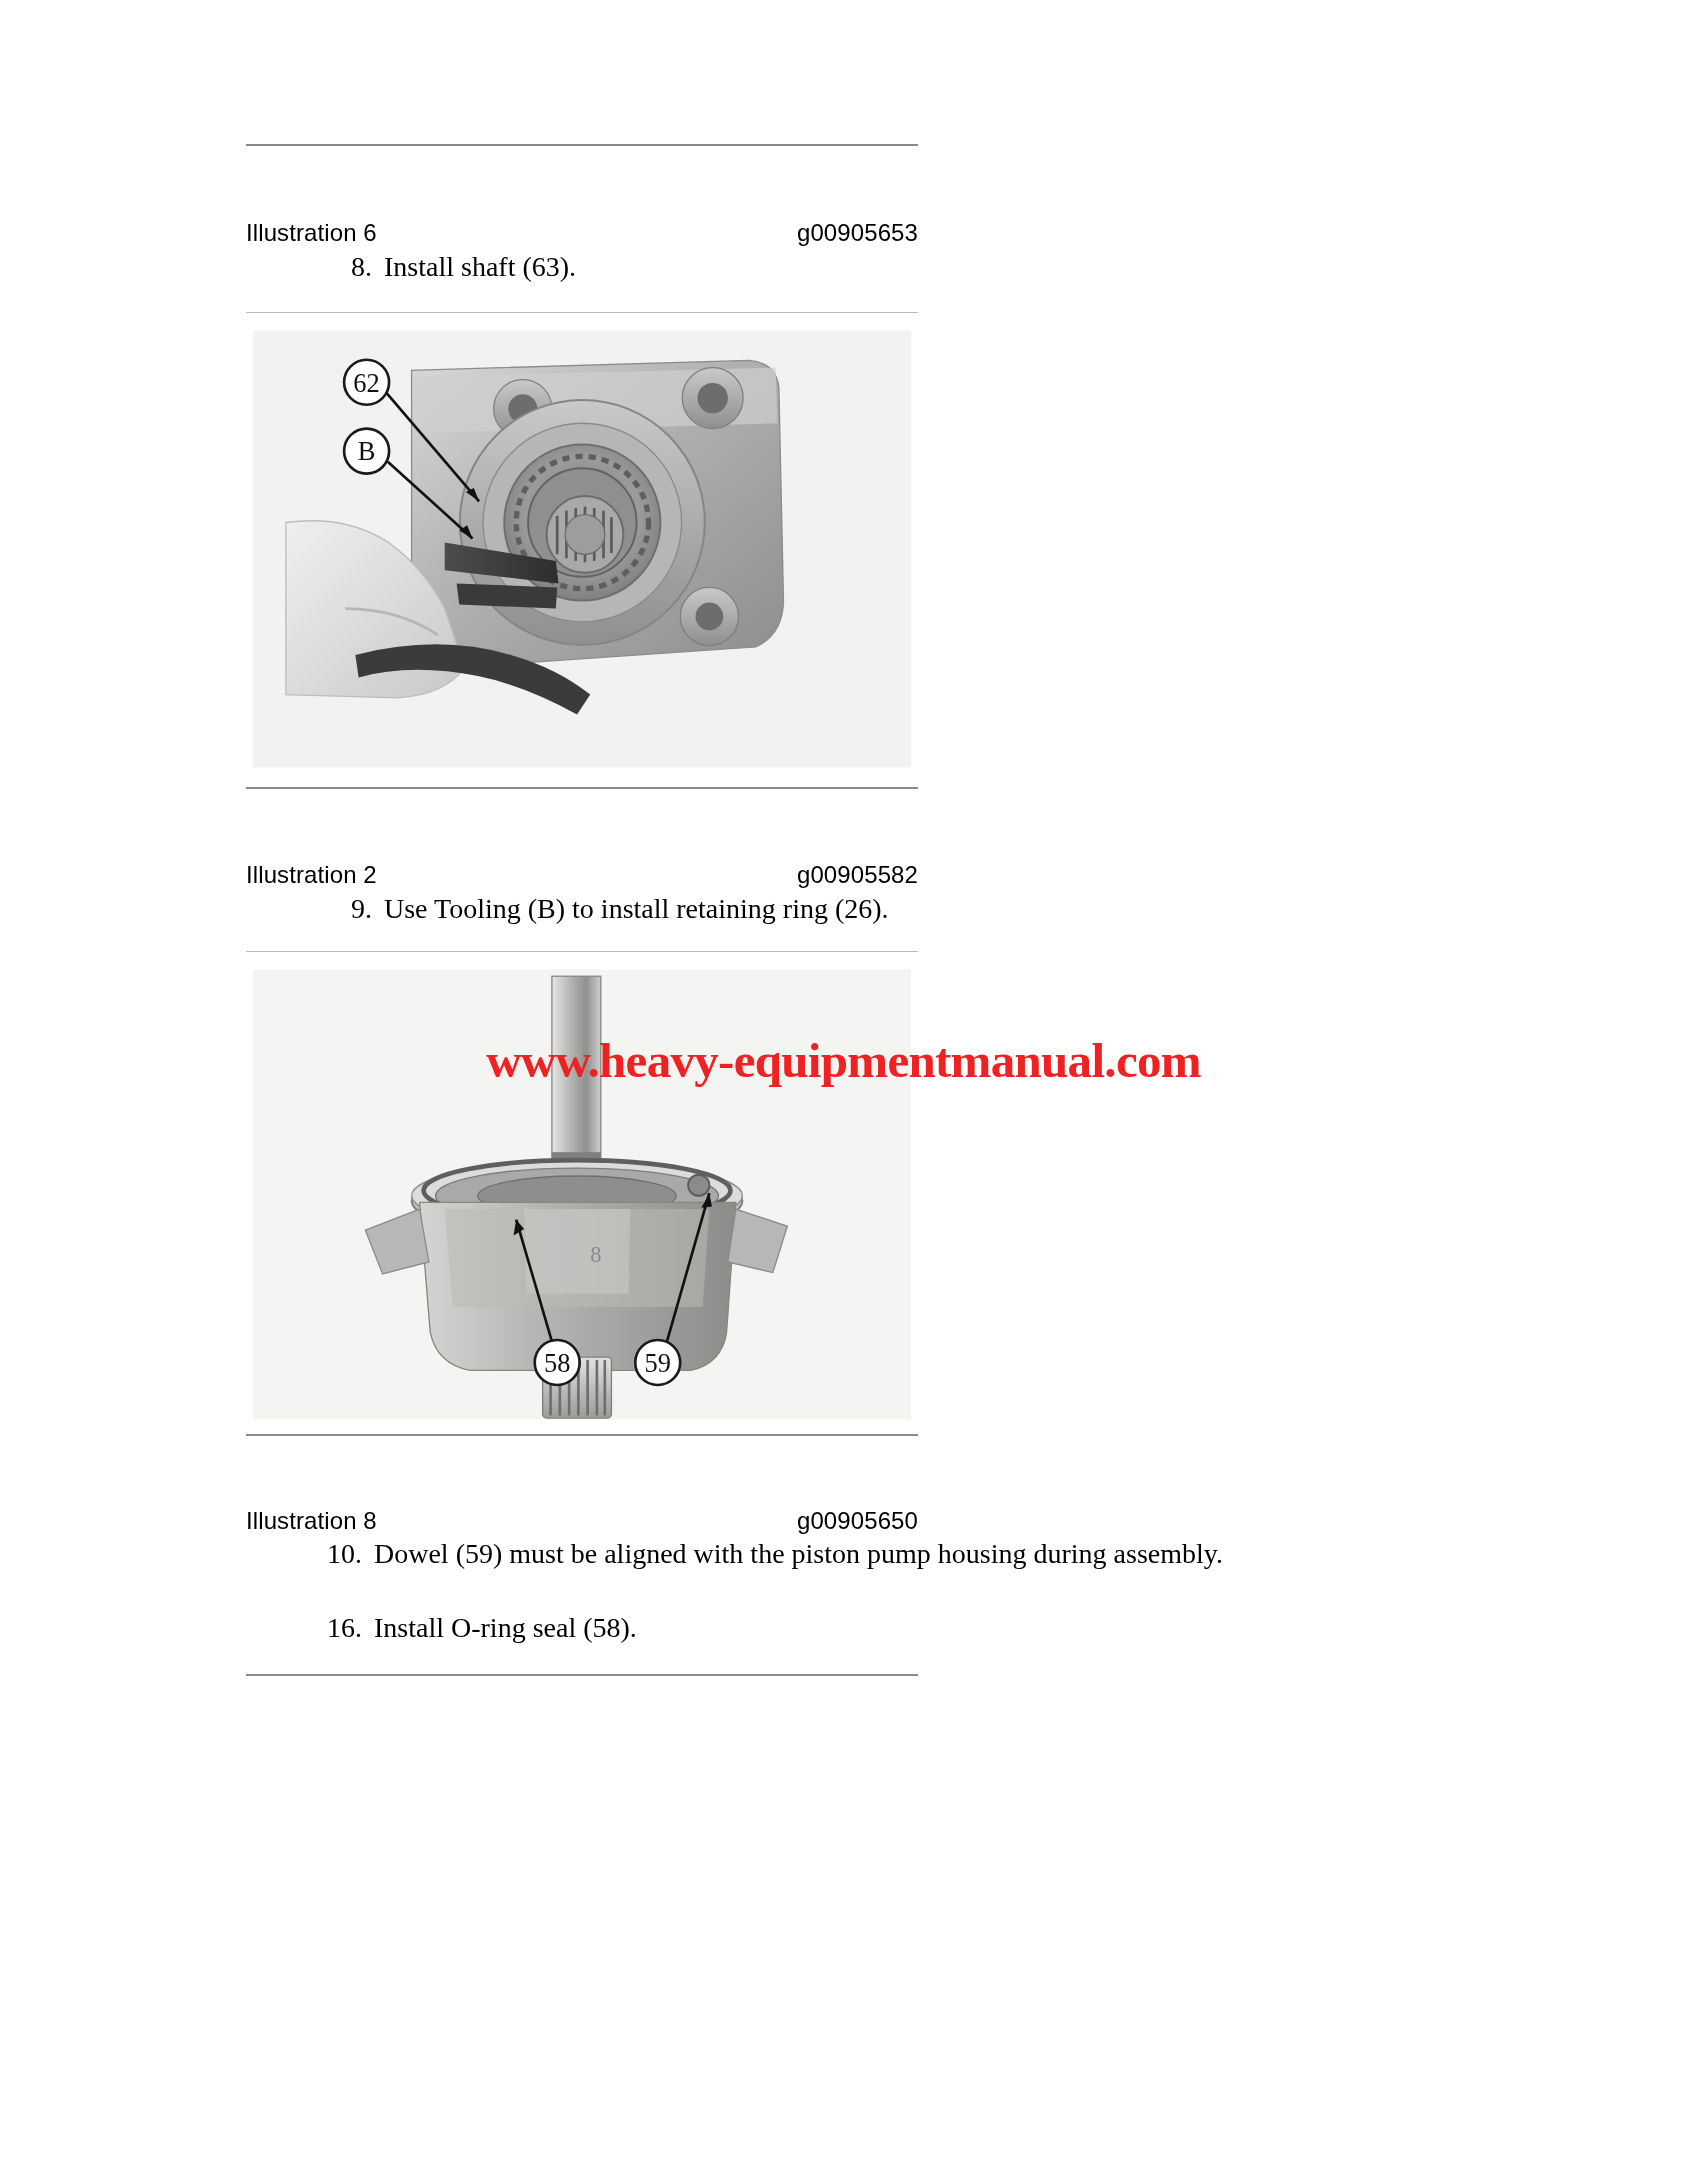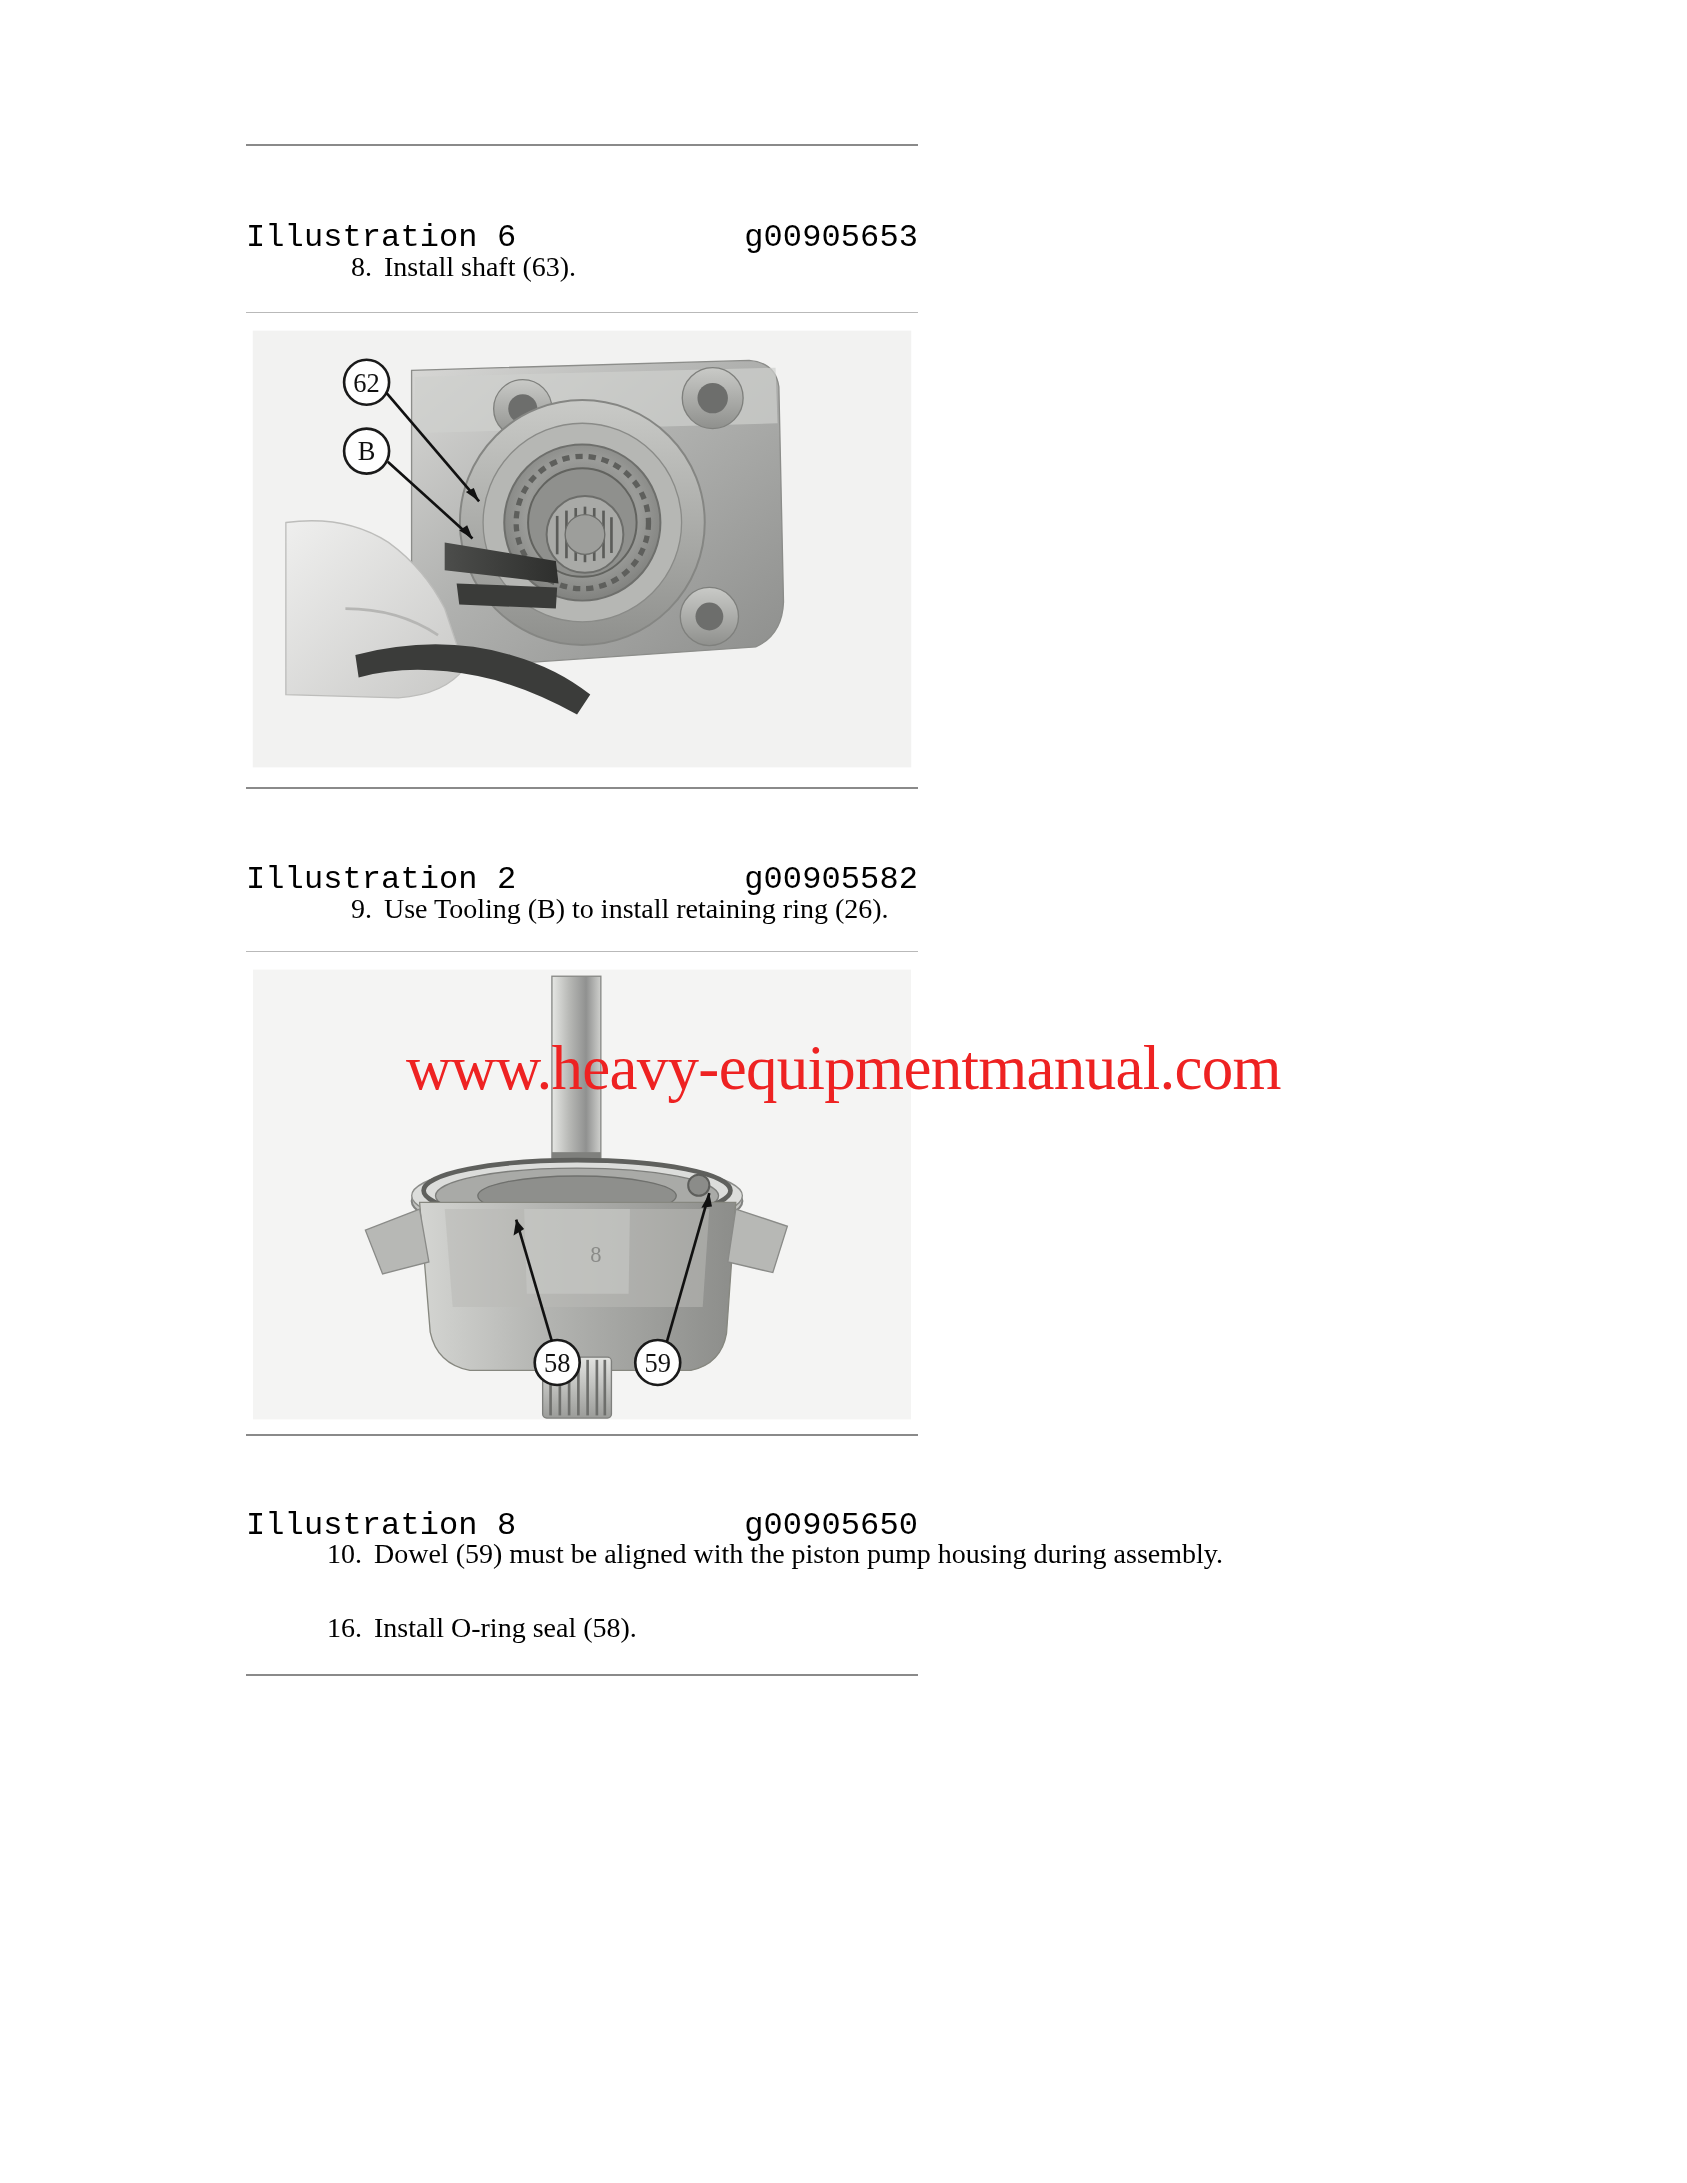--- a/index.html
+++ b/index.html
@@ -40,22 +40,22 @@
     border-top: 1.3px solid #b9b9b9;
     margin: 0;
     width: 672px;
   }
 
   .caption-row {
     display: flex;
     justify-content: space-between;
     align-items: baseline;
     width: 672px;
-    font-size: 32px;
-    font-family: Liberation Mono, monospace;
+    font-size: 24px;
+    font-family: Liberation Sans, sans-serif;
   }
   .caption-label { letter-spacing: 0.1px; }
   .caption-code { letter-spacing: 0.1px; margin-top: 44px; }
 
   .step {
     display: flex;
     font-size: 28px;
     line-height: 1.35;
     align-items: baseline;
   }
@@ -82,22 +82,22 @@
   }
 
   .watermark {
     position: absolute;
     left: 0;
     top: 1032px;
     width: 1687px;
     text-align: center;
     color: #ee2222;
     font-family: "Liberation Serif", serif;
-    font-size: 63px;
-    font-weight: normal;
+    font-size: 49px;
+    font-weight: bold;
     letter-spacing: -0.7px;
     z-index: 50;
     pointer-events: none;
     white-space: nowrap;
   }
 </style>
 </head>
 <body>
 
 <div class="page">

